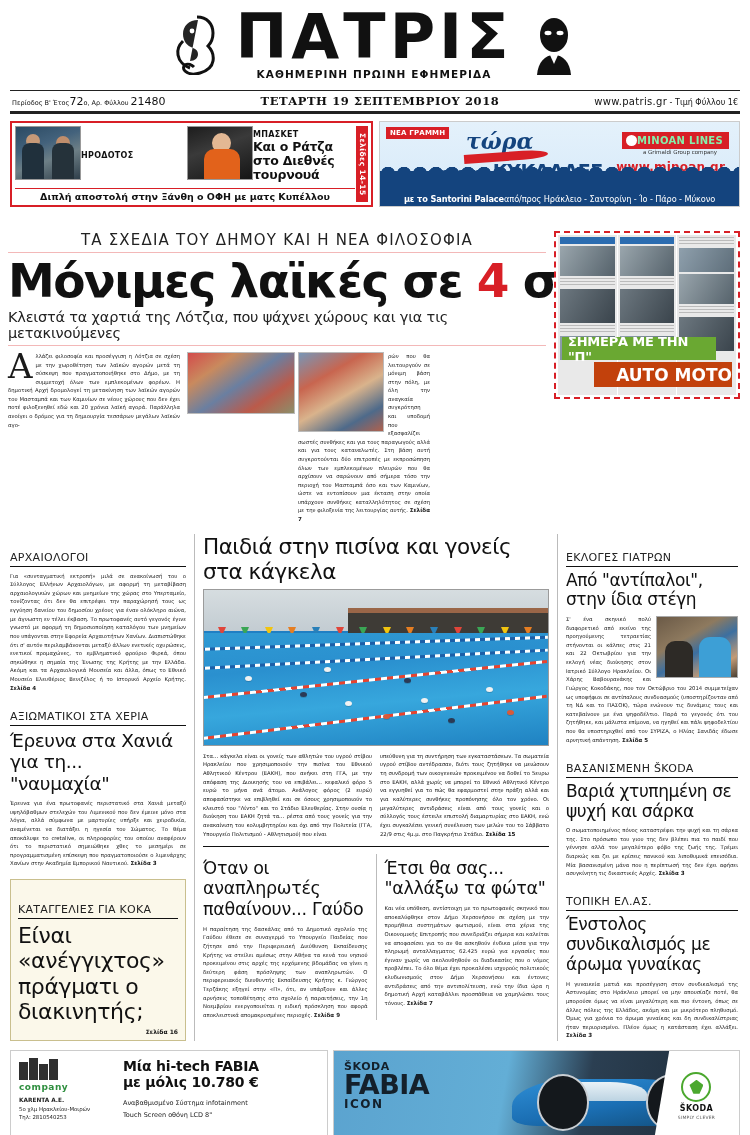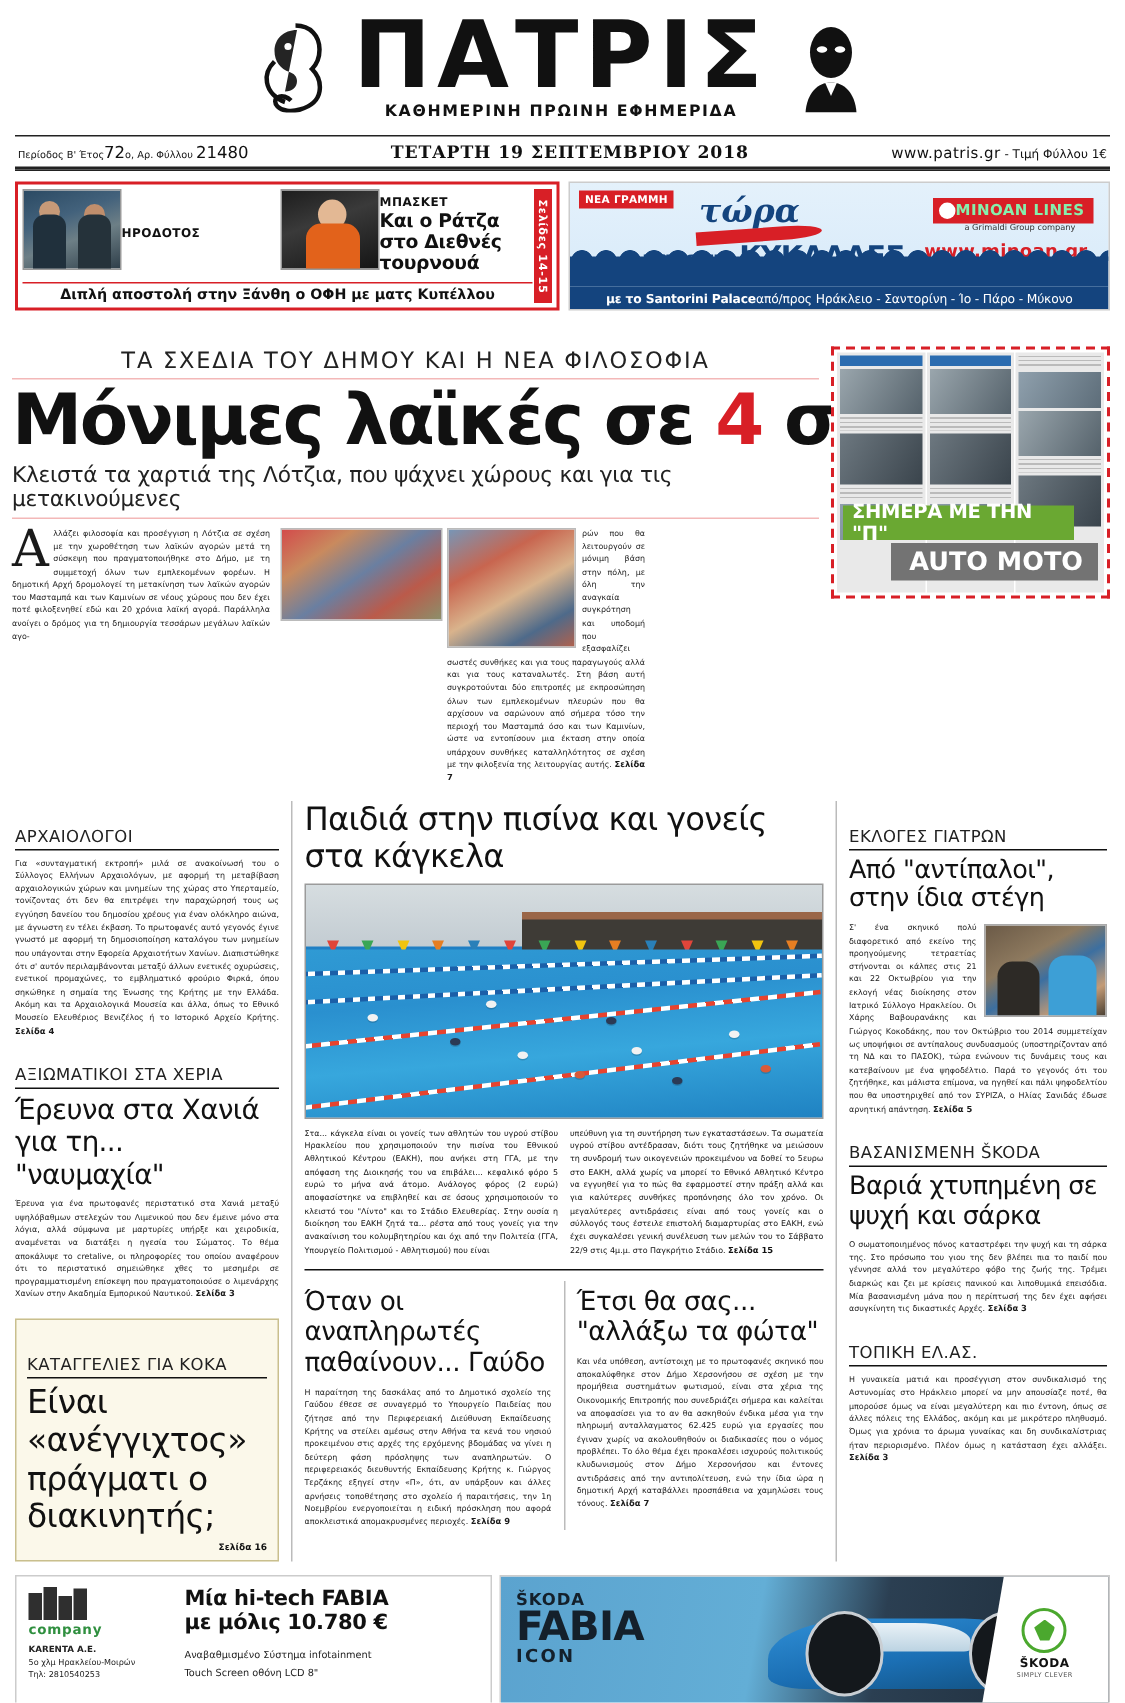--- a/index.html
+++ b/index.html
@@ -126,22 +126,22 @@
   .promo-box { border: 2px dashed #d81f26; padding: 2px; height: 168px; position: relative; background:#fff; overflow:hidden; }
   .promo-pages { display: flex; gap: 1px; height: 100%; }
   .pp { flex: 1; background: #e9e9e9; position: relative; overflow: hidden; }
   .pp .bar { height: 7px; background: #2b6cb0; margin: 2px 2px 0 2px; }
   .pp .img { height: 30px; margin: 2px; background: linear-gradient(120deg,#9aa6ad,#55626b); }
   .pp .img2 { height: 34px; margin: 2px; background: linear-gradient(120deg,#6d7880,#3a444c); }
   .pp .img3 { height: 24px; margin: 2px; background: linear-gradient(120deg,#8fa0ad,#5d6d79); }
   .pp .lines { margin: 2px; height: 9px; background: repeating-linear-gradient(#bbb 0 1px, transparent 1px 3px); }
   .promo-band1 { position: absolute; left: 6px; right: 22px; top: 104px; height: 23px; background: #6aa832;
      color: #fff; font-size: 13px; font-weight: 700; display: flex; align-items: center; padding-left: 6px; letter-spacing: -0.2px; }
-  .promo-band2 { position: absolute; left: 38px; right: 6px; top: 129px; height: 25px; background: #737373;
-     color: #fff; font-size: 17px; font-weight: 700; display: flex; align-items: center; justify-content: flex-end; padding-right: 10px; letter-spacing: 0px; }
+  .promo-band2 { position: absolute; left: 38px; right: 6px; top: 129px; height: 25px; background: #c2410c;
+     color: #fff; font-size: 17px; font-weight: 700; display: flex; align-items: center; justify-content: flex-end; letter-spacing: 0px; }
 
   
   .grid { display: flex; gap: 8px; margin-top: 9px; }
   .col-left { width: 176px; }
   .col-mid { width: 355px; }
   .col-right { width: 181px; }
   .vline { border-left: 1px solid #bbb; }
 
   .sec-kicker { font-size: 11px; letter-spacing: .3px; color: #222; border-bottom: 1px solid #111; padding-bottom: 2px; margin-top: 17px; }
   .sec-head { font-size: 18.5px; line-height: 1.16; color: #111; margin-top: 4px; letter-spacing: -0.4px; }
@@ -455,20 +455,21 @@
       </div>
 
       <div style="margin-top:11px;clear:both;">
         <div class="sec-kicker">ΒΑΣΑΝΙΣΜΕΝΗ ŠKODA</div>
         <div class="sec-head sm">Βαριά χτυπημένη σε ψυχή και σάρκα</div>
         <div class="body-txt"><span>Ο σωματοποιημένος πόνος καταστρέφει την ψυχή και τη σάρκα της. Στο πρόσωπο του γιου της δεν βλέπει πια το παιδί που γέννησε αλλά τον μεγαλύτερο φόβο της ζωής της. Τρέμει διαρκώς και ζει με κρίσεις πανικού και λιποθυμικά επεισόδια. Μία βασανισμένη μάνα που η περίπτωσή της δεν έχει αφήσει ασυγκίνητη τις δικαστικές Αρχές.</span> <span class="pg">Σελίδα 3</span></div>
       </div>
 
       <div style="margin-top:11px;">
         <div class="sec-kicker">ΤΟΠΙΚΗ ΕΛ.ΑΣ.</div>
+        <div class="sec-head sm">Ένστολος συνδικαλισμός με άρωμα γυναίκας</div>
         <div class="body-txt"><span>Η γυναικεία ματιά και προσέγγιση στον συνδικαλισμό της Αστυνομίας στο Ηράκλειο μπορεί να μην απουσίαζε ποτέ, θα μπορούσε όμως να είναι μεγαλύτερη και πιο έντονη, όπως σε άλλες πόλεις της Ελλάδος, ακόμη και με μικρότερο πληθυσμό. Όμως για χρόνια το άρωμα γυναίκας και δη συνδικαλίστριας ήταν περιορισμένο. Πλέον όμως η κατάσταση έχει αλλάξει.</span> <span class="pg">Σελίδα 3</span></div>
       </div>
     </div>
   </div>
 
   <div class="ads-row">
     <div class="karenta">
       <div class="kar-left">
         <div class="kar-logo">
           <span style="height:18px"></span>

